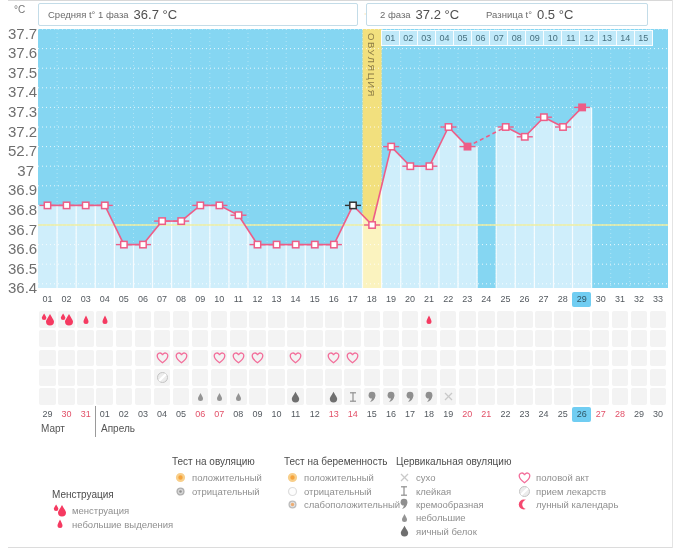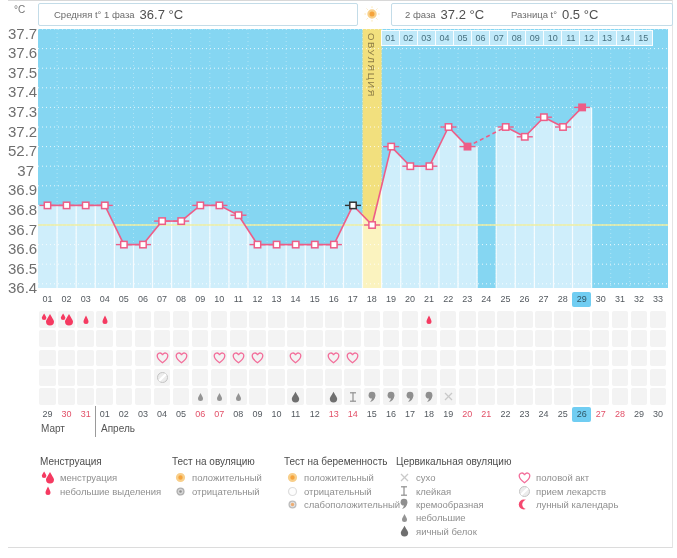--- a/index.html
+++ b/index.html
@@ -4,22 +4,22 @@
 <style>
 *{margin:0;padding:0;box-sizing:border-box}
 html,body{background:#fff}
 body{font-family:"Liberation Sans",sans-serif}
 .root{position:relative;width:677px;height:558px;background:#fff;overflow:hidden}
 .topline{position:absolute;left:8px;top:0;width:664px;height:1px;background:#d8d8d8}
 .rightline{position:absolute;left:672px;top:0;width:1px;height:548px;background:#e4e4e4}
 .bottomline{position:absolute;left:8px;top:547px;width:664px;height:1px;background:#dcdcdc}
 .unit{position:absolute;left:14px;top:4px;font-size:10px;color:#767676}
 .hdr-box{position:absolute;top:3px;height:23px;background:#fff;border:1px solid #c3dce8;border-radius:2px;display:flex;align-items:center;font-size:9.5px;color:#6b6b6b;white-space:nowrap}
-.hdr1{left:38px;width:320px;padding-left:15px}
-.hdr2{left:391px;width:282px;padding-left:13px}
+.hdr1{left:38px;width:320px;padding-left:9px}
+.hdr2{left:366px;width:282px;padding-left:13px}
 .hv{font-size:13px;color:#4f4f4f;margin-left:5px}
 .hl.diff{margin-left:27px}
 .sun{position:absolute;left:364px;top:6px;width:16px;height:16px}
 .plot{position:absolute;left:38px;top:29px;width:630px;height:259px;background:#85d6f2}
 .plot svg{position:absolute;left:0;top:0}
 .ovu-label{position:absolute;left:339px;top:4px;font-size:9.5px;letter-spacing:1.5px;color:#8c7b45;transform-origin:0 0;transform:rotate(90deg);white-space:nowrap}
 #dpo-row{position:absolute;top:1px;display:flex}
 .dpo-cell{width:19.09px;height:16px;line-height:15px;background:#c0e9f9;border:1px solid rgba(255,255,255,.9);margin-left:-1px;font-size:9px;color:#46707f;text-align:center}
 #cycle-days{position:absolute;left:38px;top:292px;display:flex}
 .dnum{width:19.0909px;height:15px;line-height:15px;text-align:center;font-size:9px;color:#53595f}
@@ -660,21 +660,21 @@
       <div class="dcell we">27</div>
       <div class="dcell we">28</div>
       <div class="dcell">29</div>
       <div class="dcell">30</div>
     </div>
   <div class="mdivider"></div>
   <div class="month m1">Март</div>
   <div class="month m2">Апрель</div>
 
   <div id="legend">
-      <div class="lcol" style="left: 40px;">
+      <div class="lcol" style="left: 52px; margin-top: 33px;">
         <div class="lhead">Менструация</div>
         <div class="litem">
           <span class="licon">
             <svg width="14" height="13" viewBox="0 0 14 13">
               <path d="M9 1 C11.4 5.37 13 7.325 13 8.5 A4 4 0 1 1 5 8.5 C5 7.325 6.6 5.37 9 1 Z" fill="#f53a61"></path>
               <path d="M3.0999999999999996 0.5 C4.4799999999999995 2.97 5.3999999999999995 4.075 5.3999999999999995 4.7 A2.3 2.3 0 1 1 0.8 4.7 C0.8 4.075 1.72 2.97 3.0999999999999996 0.5 Z" fill="#f53a61"></path>
             </svg>
           </span>
           <span>менструация</span>
         </div>

